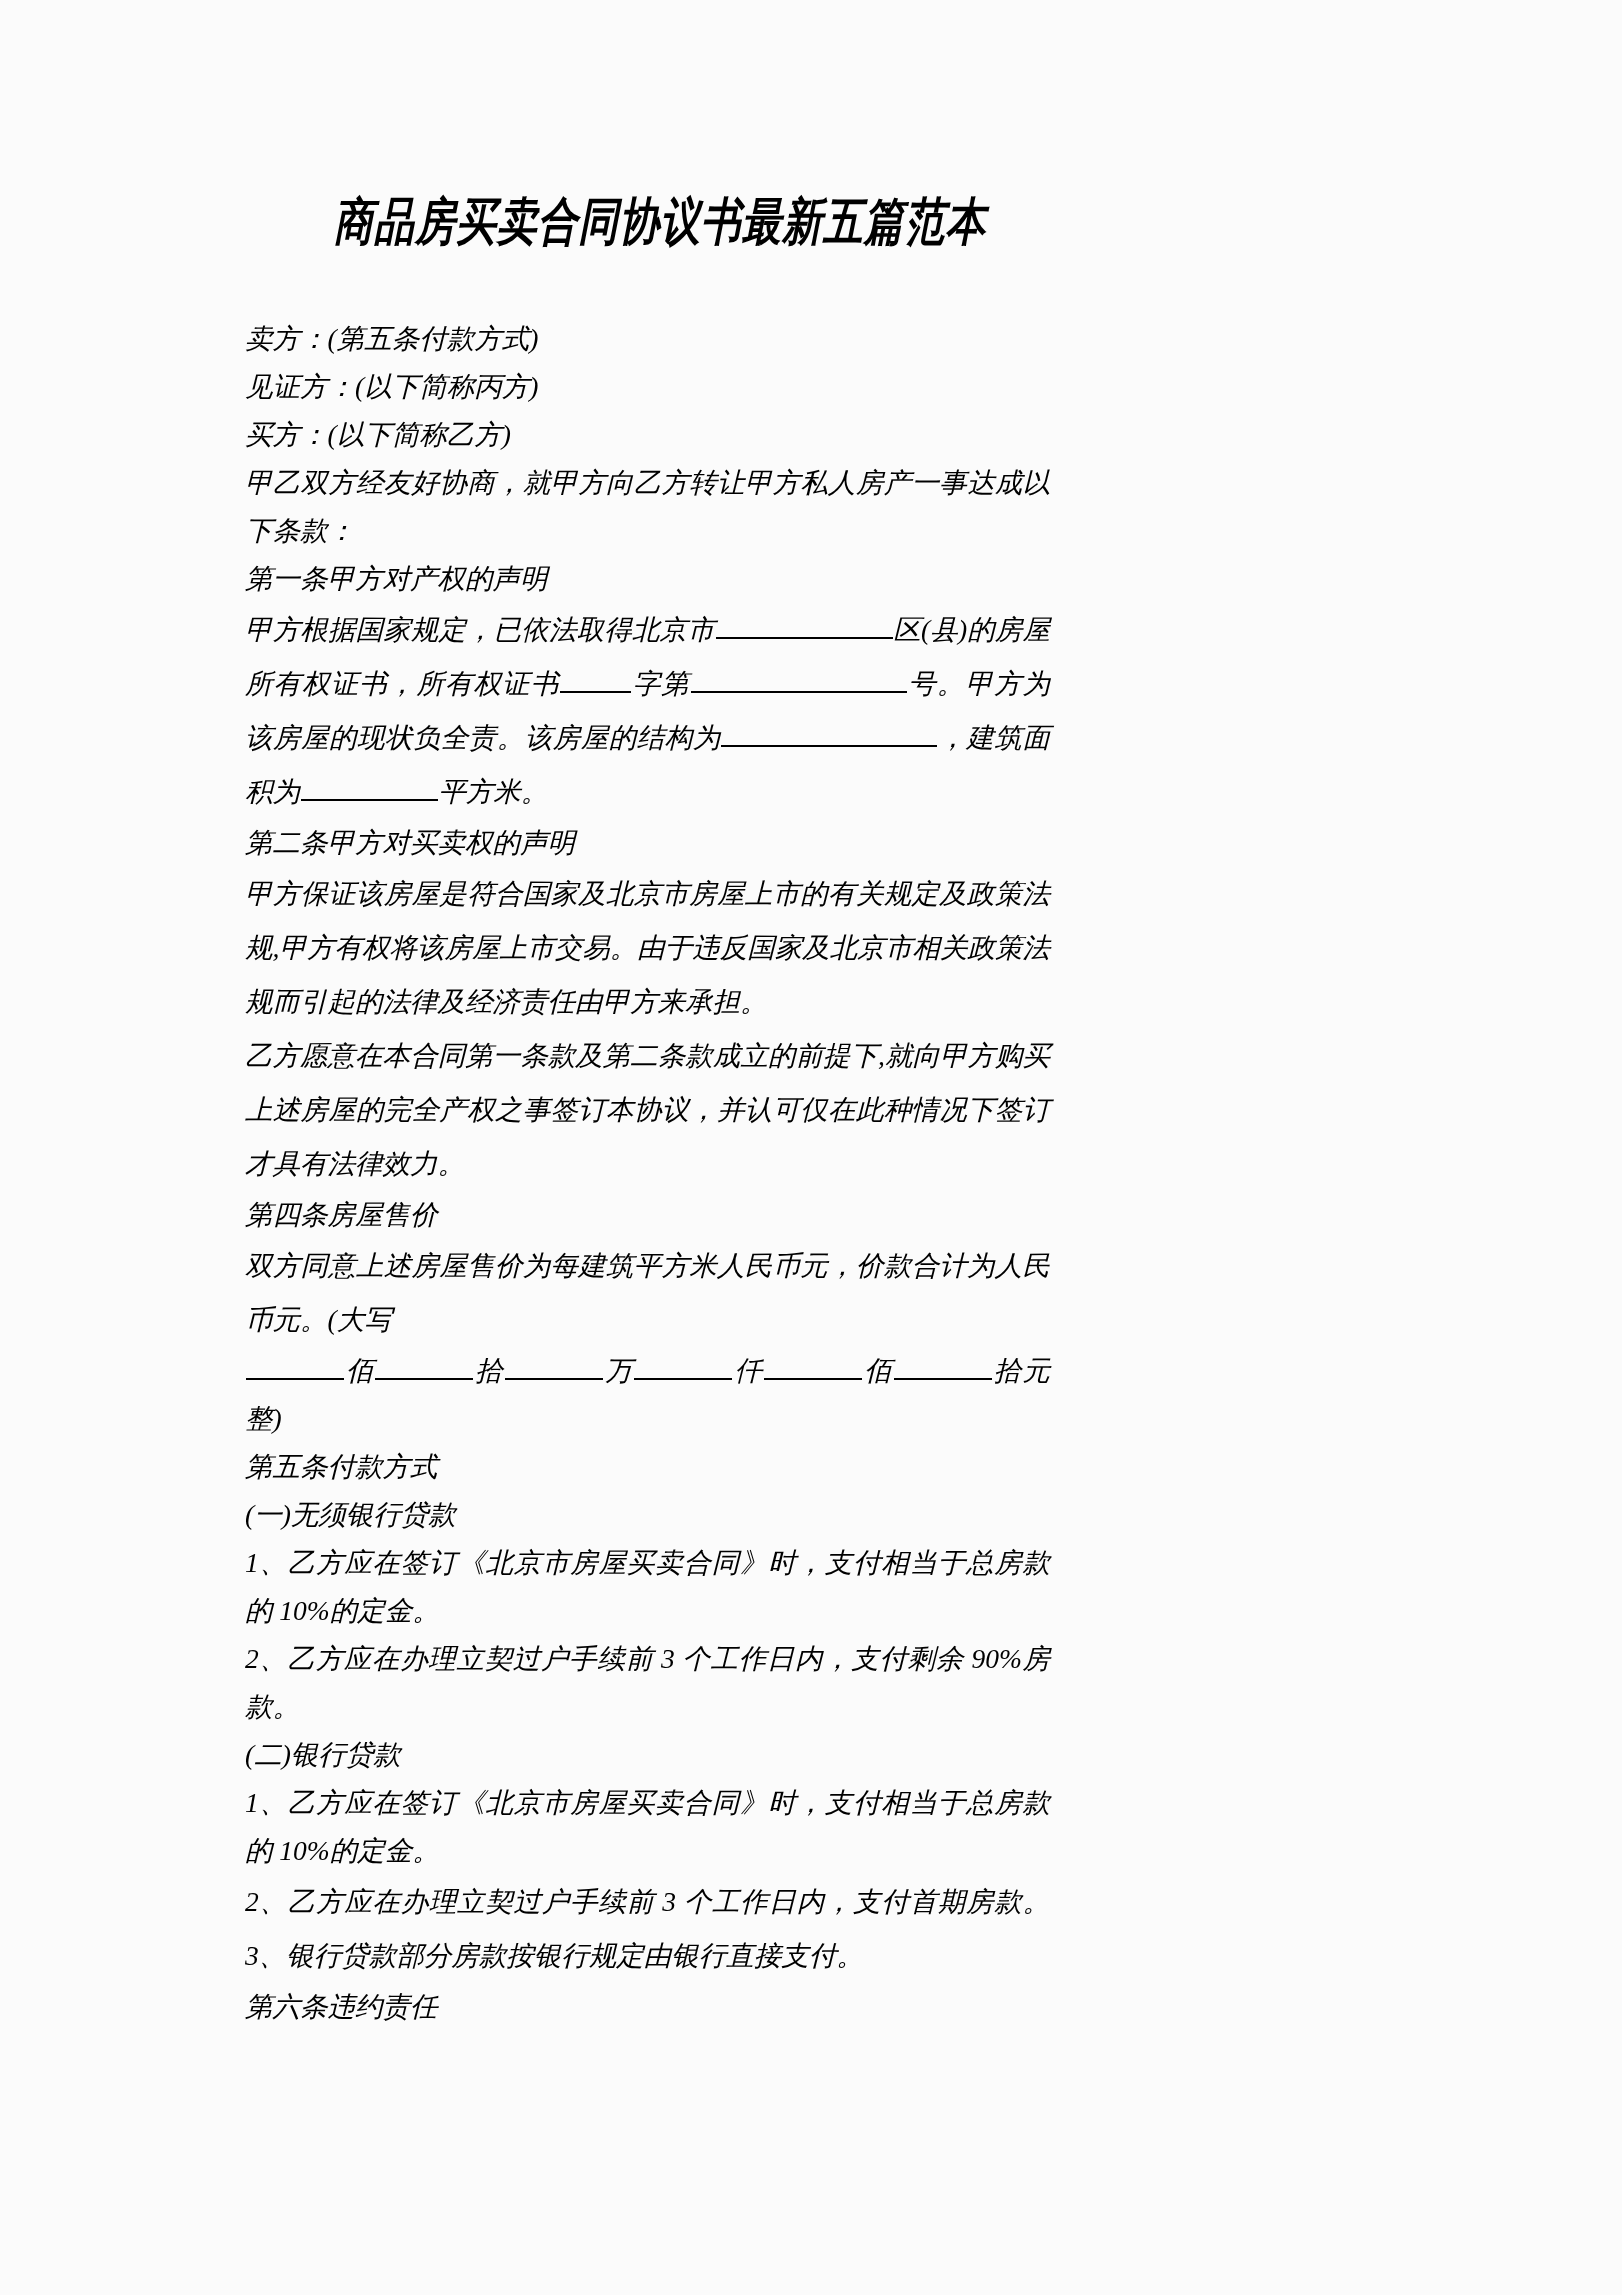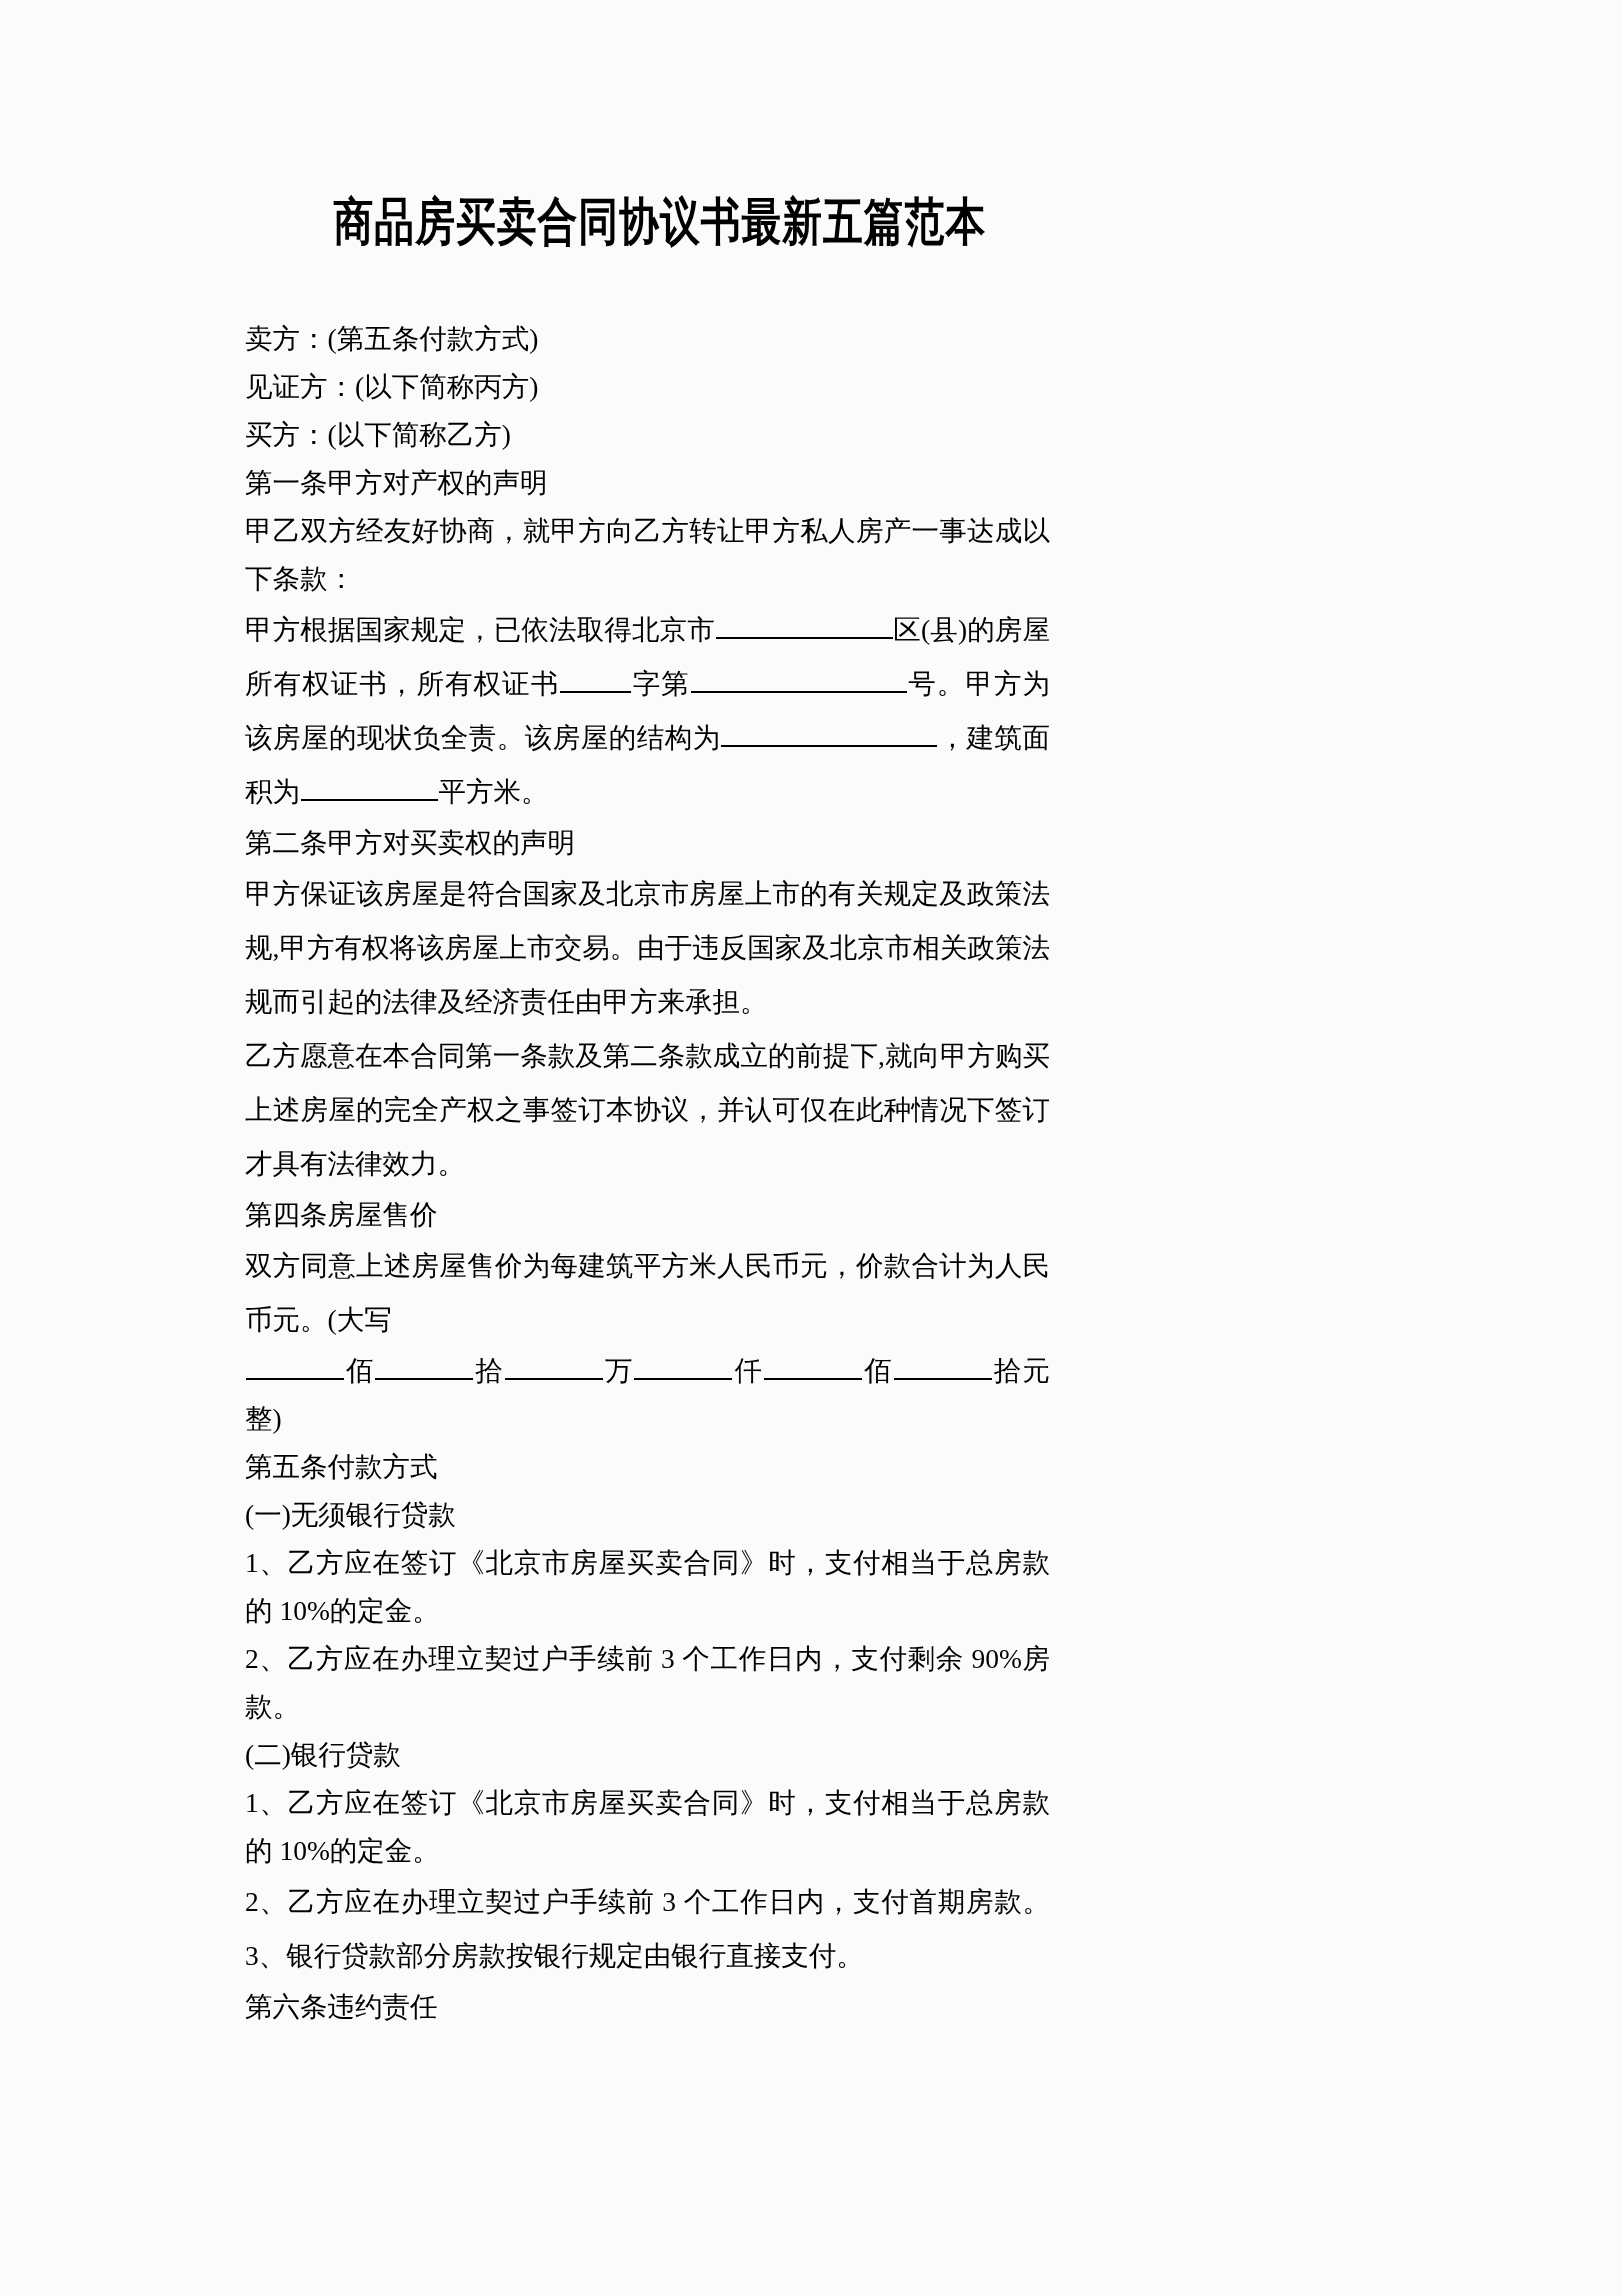--- a/index.html
+++ b/index.html
@@ -13,20 +13,21 @@
     font-family: "Liberation Serif", "DejaVu Serif", serif;
     color: #000000;
     overflow: hidden;
   }
   .page {
     position: relative;
     width: 1295px;
     height: 2295px;
     box-sizing: border-box;
     padding: 0 245px 0 245px;
+    font-style: italic;
   }
   .doc-title {
     margin: 0;
     padding: 0;
     text-align: center;
     font-family: "DejaVu Sans", "Liberation Sans", sans-serif;
     font-weight: 700;
     font-size: 51px;
     line-height: 1.0;
     letter-spacing: 1.3px;
@@ -76,23 +77,23 @@
 <div class="page">
 
   <h1 class="doc-title">商品房买卖合同协议书最新五篇范本</h1>
 
   <div class="body-block">
 
     <p class="ln ln-tight">卖方：(第五条付款方式)</p>
     <p class="ln ln-tight">见证方：(以下简称丙方)</p>
     <p class="ln ln-tight">买方：(以下简称乙方)</p>
 
+    <p class="ln ln-tight">甲乙双方经友好协商，就甲方向乙方转让甲方私人房产一事达成以下条款：</p>
+
     <p class="ln ln-tight">第一条甲方对产权的声明</p>
-
-    <p class="ln ln-tight">甲乙双方经友好协商，就甲方向乙方转让甲方私人房产一事达成以下条款：</p>
 
     <p class="ln ln-wide"><span>甲方根据国家规定，已依法取得北京市</span><span class="blank b-xl"></span><span>区(县)的房屋所有权证书，所有权证书</span><span class="blank b-sm"></span><span>字第</span><span class="blank b-xxl"></span><span>号。甲方为该房屋的现状负全责。该房屋的结构为</span><span class="blank b-xxl"></span><span>，建筑面积为</span><span class="blank b-lg"></span><span>平方米。</span></p>
 
     <p class="ln ln-tight">第二条甲方对买卖权的声明</p>
     <p class="ln ln-wide">甲方保证该房屋是符合国家及北京市房屋上市的有关规定及政策法规,甲方有权将该房屋上市交易。由于违反国家及北京市相关政策法规而引起的法律及经济责任由甲方来承担。</p>
 
     <p class="ln ln-wide">乙方愿意在本合同第一条款及第二条款成立的前提下,就向甲方购买上述房屋的完全产权之事签订本协议，并认可仅在此种情况下签订才具有法律效力。</p>
 
     <p class="ln ln-tight">第四条房屋售价</p>
     <p class="ln ln-wide">双方同意上述房屋售价为每建筑平方米人民币元，价款合计为人民币元。(大写</p>

